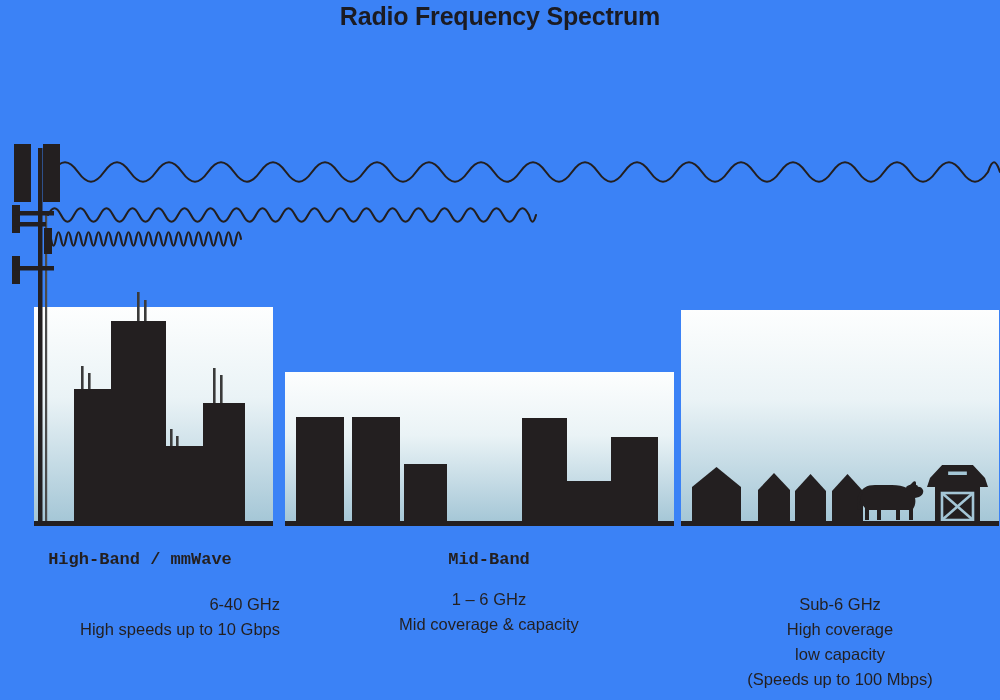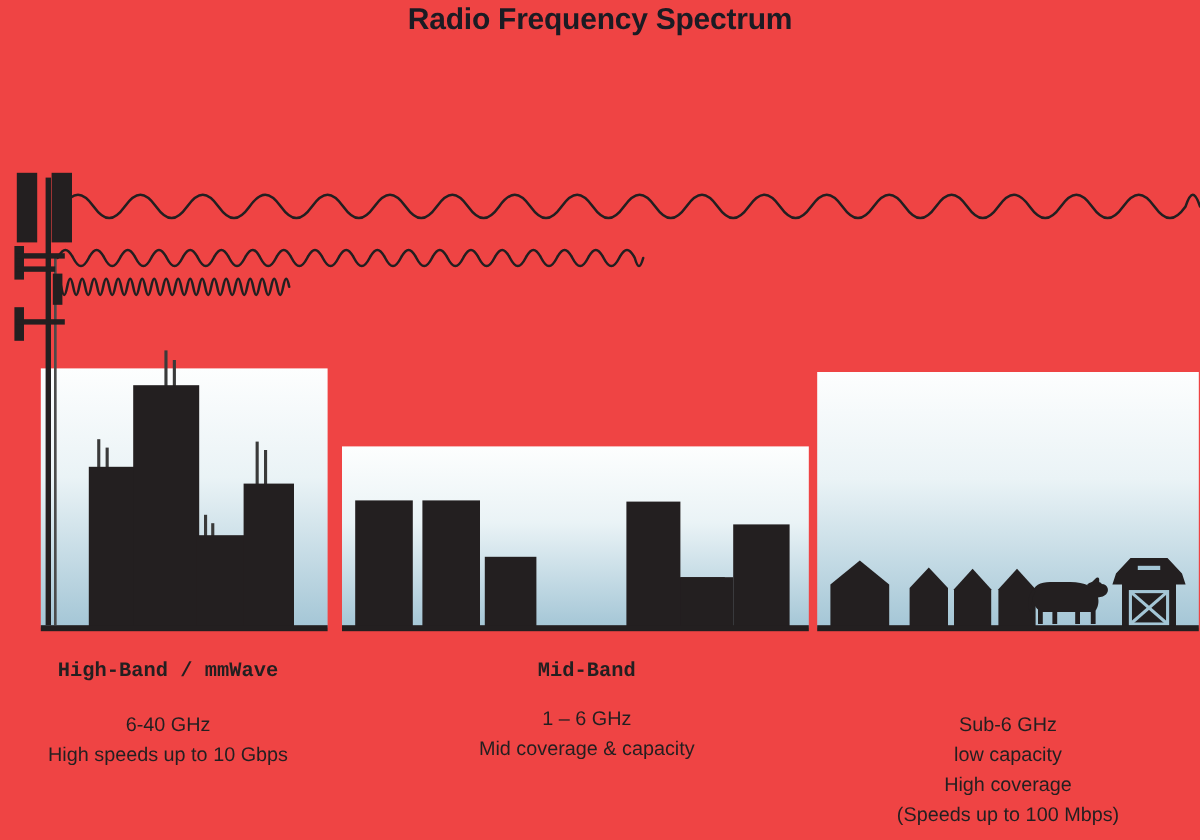--- a/index.html
+++ b/index.html
@@ -11,21 +11,21 @@
     width: 1000px;
     height: 700px;
     overflow: hidden;
     font-family: "Liberation Sans", sans-serif;
     color: #231f20;
   }
   #stage {
     position: relative;
     width: 1000px;
     height: 700px;
-    background: #ef4444;
+    background: #3b82f6;
   }
   .title {
     position: absolute;
     top: 2px;
     left: 0;
     width: 1000px;
     text-align: center;
     font-size: 25px;
     font-weight: bold;
     letter-spacing: -0.2px;
@@ -125,31 +125,31 @@
         <rect x="942" y="493" width="31" height="27" fill="none" stroke="#a4c6d6" stroke-width="2.6"></rect>
         <line x1="942" y1="493" x2="973" y2="520" stroke="#a4c6d6" stroke-width="2.6"></line>
         <line x1="973" y1="493" x2="942" y2="520" stroke="#a4c6d6" stroke-width="2.6"></line>
       </g>
       <rect x="34" y="521" width="239" height="5" fill="#231f20"></rect>
       <rect x="285" y="521" width="389" height="5" fill="#231f20"></rect>
       <rect x="681" y="521" width="318" height="5" fill="#231f20"></rect>
     </svg>
 
   <div class="band-label" style="left: 0px; width: 280px; top: 550px;">High-Band / mmWave</div>
-  <div class="band-desc" style="left: 0px; width: 280px; top: 592px;">
+  <div class="band-desc" style="left: 0px; width: 280px; top: 592px; text-align: right;">
     <div>6-40 GHz</div>
     <div>High speeds up to 10 Gbps</div>
   </div>
 
   <div class="band-label" style="left: 349px; width: 280px; top: 550px;">Mid-Band</div>
   <div class="band-desc" style="left: 349px; width: 280px; top: 587px;">
     <div>1 – 6 GHz</div>
     <div>Mid coverage &amp; capacity</div>
   </div>
 
   <div class="band-desc" style="left: 700px; width: 280px; top: 592px;">
     <div>Sub-6 GHz</div>
+    <div>High coverage</div>
     <div>low capacity</div>
-    <div>High coverage</div>
     <div>(Speeds up to 100 Mbps)</div>
   </div>
 
 </div>
 
 </body></html>

